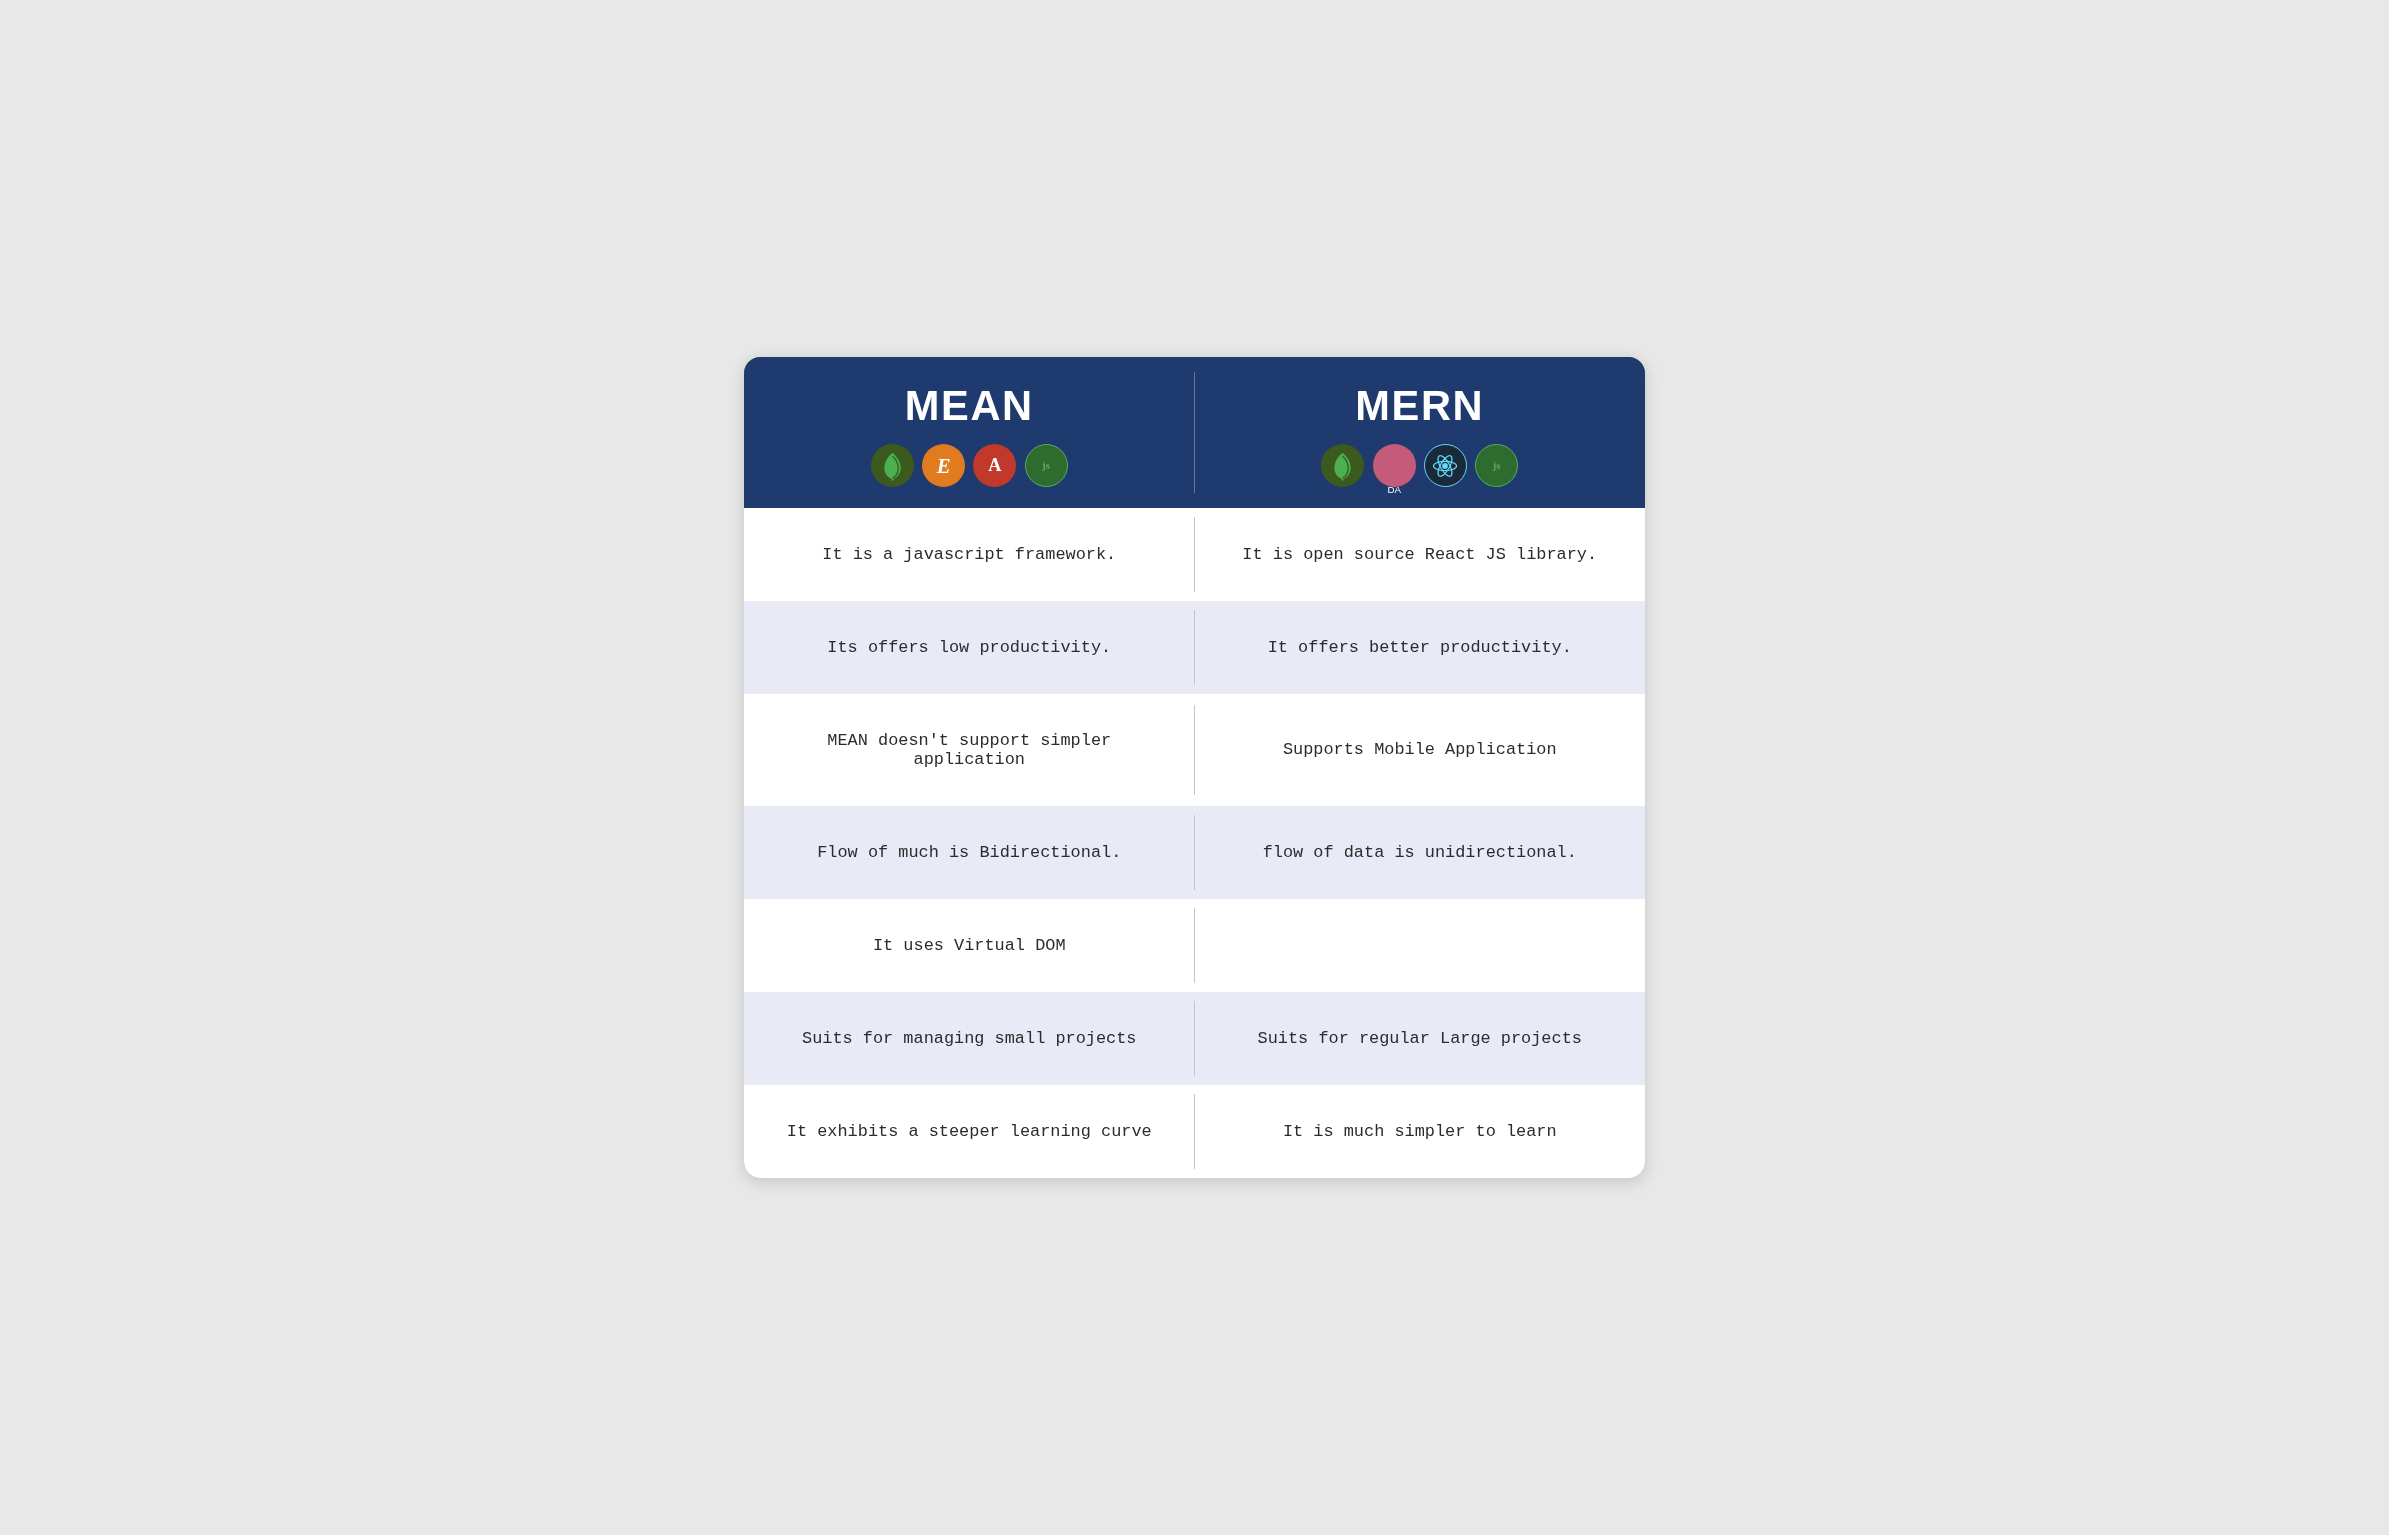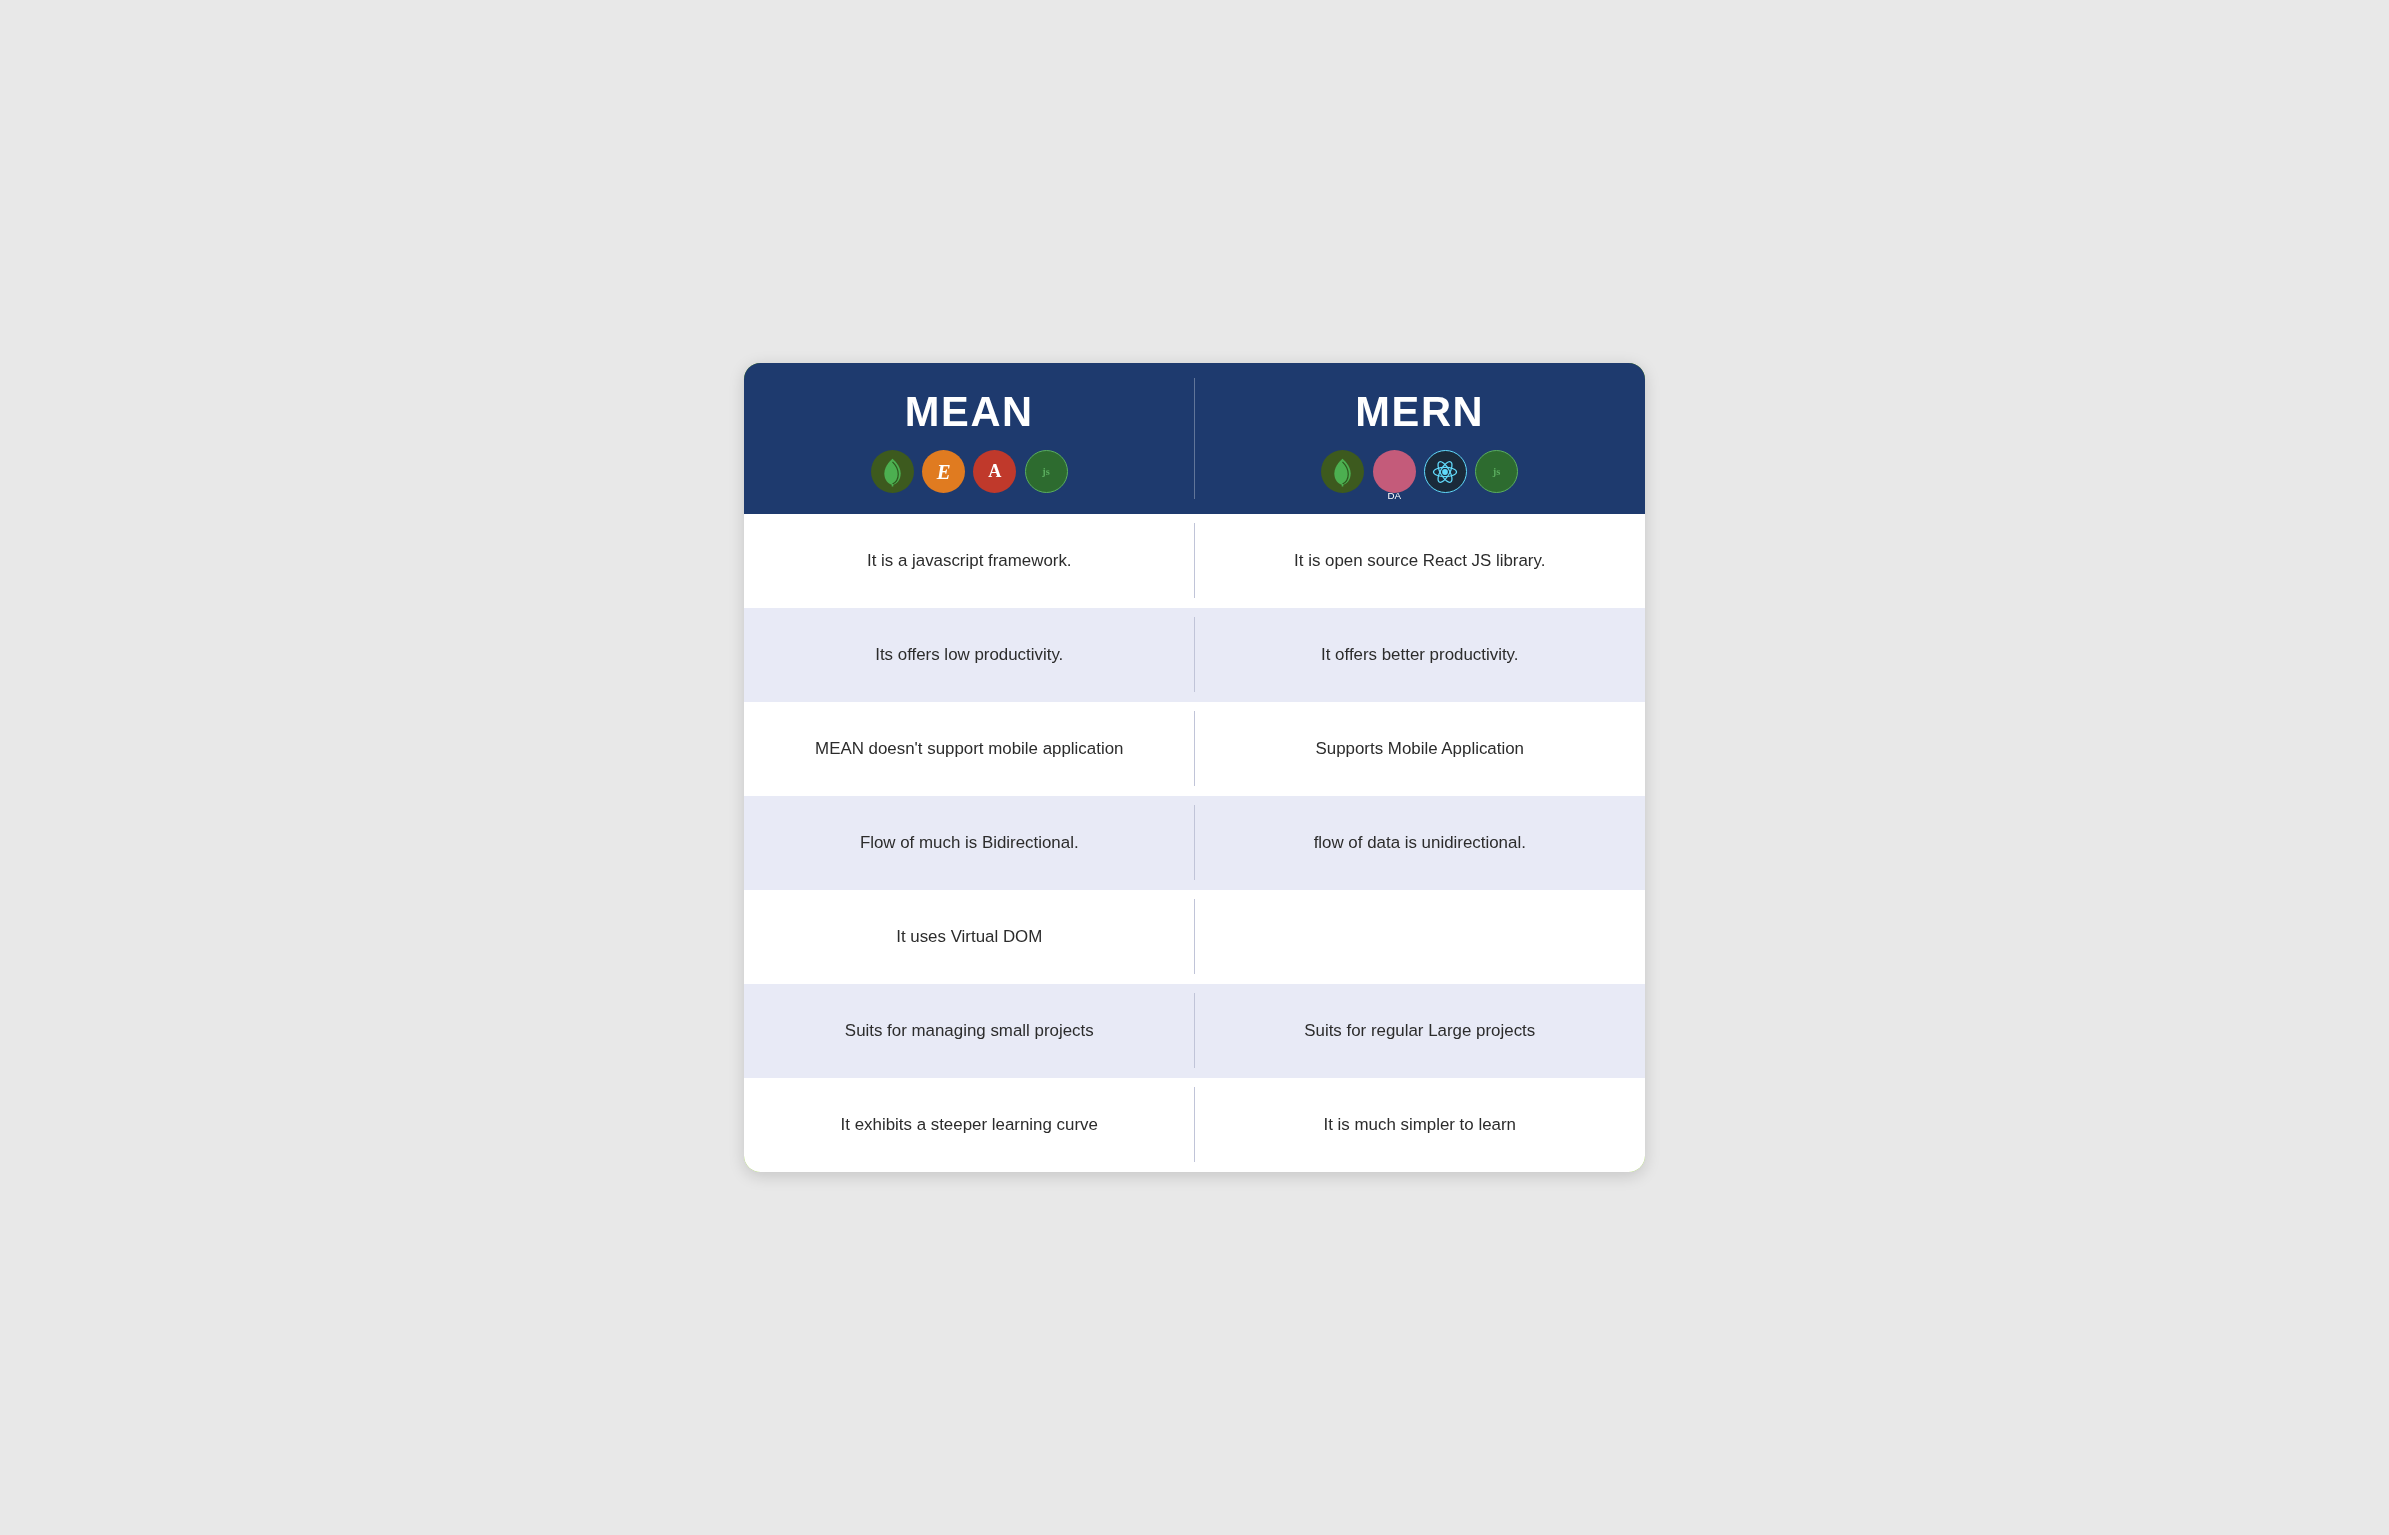--- a/index.html
+++ b/index.html
@@ -118,21 +118,21 @@
     }
 
     .comparison-cell {
       padding: 37px 33px;
       display: flex;
       align-items: center;
       justify-content: center;
       text-align: center;
       font-size: 1.3rem;
       color: #2c2c2c;
-      font-family: Liberation Sans, sans-serif;
+      font-family: Liberation Mono, monospace;
       position: relative;
     }
 
     .comparison-cell:first-child::after {
       content: '';
       position: absolute;
       right: 0;
       top: 10%;
       height: 80%;
       width: 0.8px;
@@ -224,21 +224,21 @@
   <div class="rows-container">
   <div class="comparison-row">
         <div class="comparison-cell">It is a javascript framework.</div>
         <div class="comparison-cell">It is open source React JS library.</div>
       </div>
       <div class="comparison-row">
         <div class="comparison-cell">Its offers low productivity.</div>
         <div class="comparison-cell">It offers better productivity.</div>
       </div>
       <div class="comparison-row">
-        <div class="comparison-cell">MEAN doesn't support mobile application</div>
+        <div class="comparison-cell">MEAN doesn't support simpler application</div>
         <div class="comparison-cell">Supports Mobile Application</div>
       </div>
       <div class="comparison-row">
         <div class="comparison-cell">Flow of much is Bidirectional.</div>
         <div class="comparison-cell">flow of data is unidirectional.</div>
       </div>
       <div class="comparison-row">
         <div class="comparison-cell">It uses Virtual DOM</div>
       </div>
       <div class="comparison-row">

